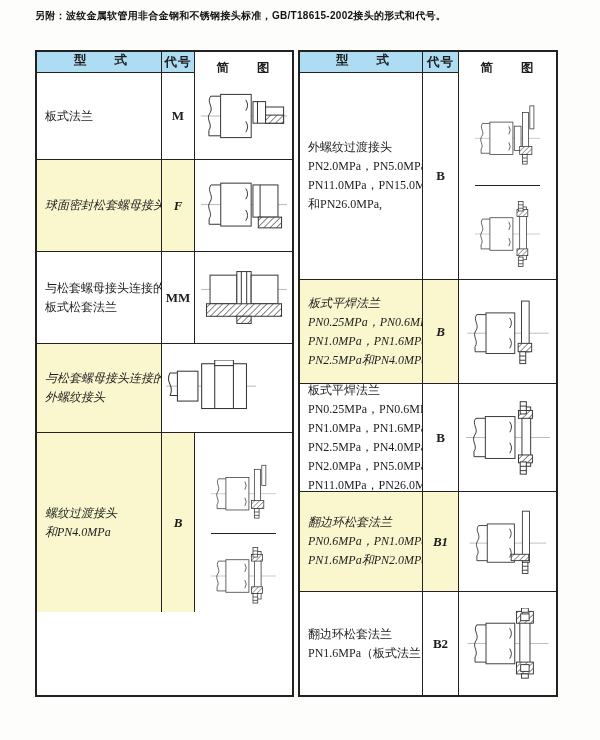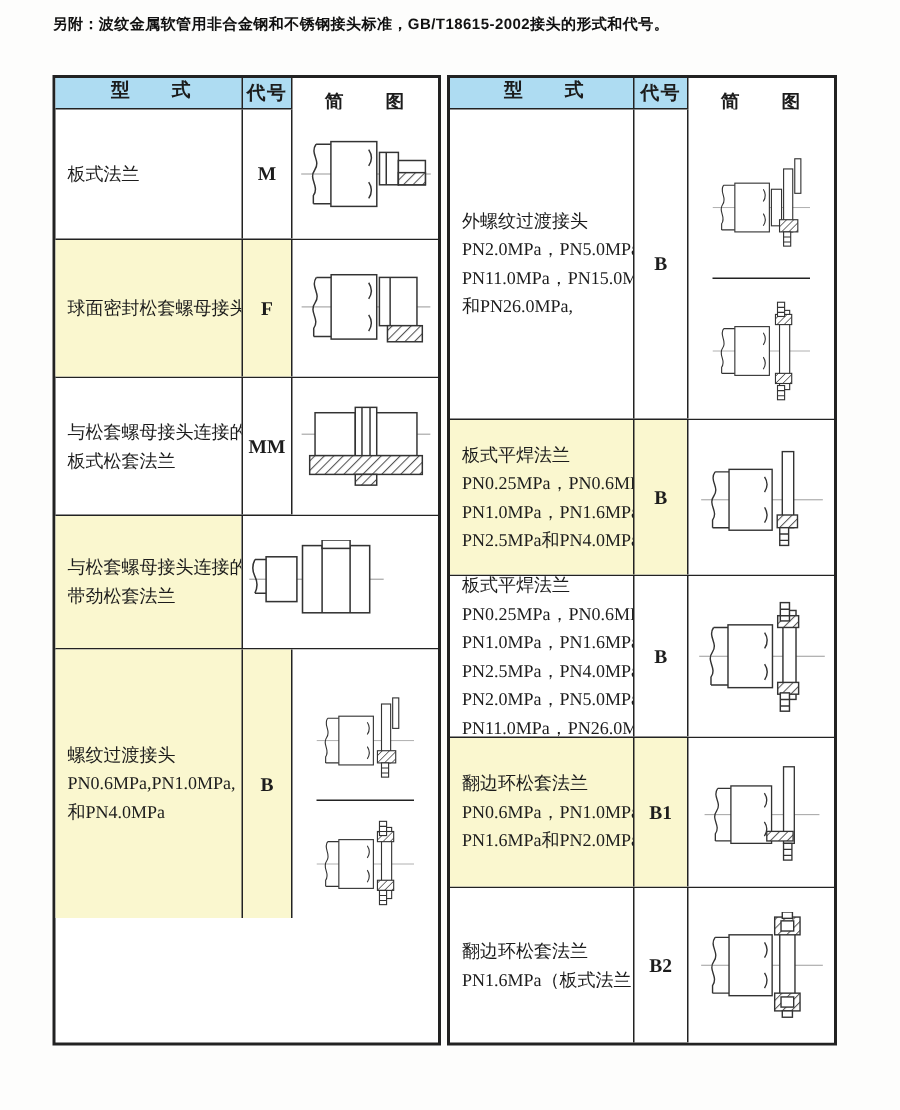--- a/index.html
+++ b/index.html
@@ -15,21 +15,21 @@
   .subtable { border:2px solid #222; background:#fff; }
   .row { display:flex; box-sizing:border-box; border-top:1px solid #222; }
   .row:first-child { border-top:none; }
   .cell {
     box-sizing:border-box; border-left:1px solid #222; display:flex;
     flex-direction:column; justify-content:center; overflow:hidden;
   }
   .cell:first-child { border-left:none; }
   .hdr { background:#aedcf2; align-items:center; justify-content:center; flex-direction:row; }
   .hdr .htxt { font-size:12.5px; font-weight:bold; white-space:pre; letter-spacing:1px; }
-  .hl { background:#faf7cf; }
+  .hl { background:#faf7cf;font-style:italic; }
   .type { padding-left:8px; padding-right:4px; align-items:flex-start; }
   .type .ln { font-size:12px; line-height:19px; white-space:nowrap; }
   .code { align-items:center; font-size:13px; font-weight:600; }
   .diag { align-items:center; background:#fff; padding:16px; }
   .diag svg { stroke:#333; stroke-width:1.1; fill:none; display:block; }
   .cl { stroke:#909090; stroke-width:.7; }
   .stack { display:flex; flex-direction:column; width:100%; height:100%; }
   .stack .sub { display:flex; align-items:center; justify-content:center; box-sizing:border-box; }
   .stack .sub + .sub { border-top:1px solid #222; }
   
@@ -126,41 +126,40 @@
             <rect x="56" y="8" width="30" height="32" fill="#fff"></rect>
             <rect x="6" y="40" width="84" height="14" fill="url(#h)"></rect>
             <rect x="40" y="54" width="16" height="8" fill="url(#h)"></rect>
           </svg>
         </div>
       </div>
 
       <div class="row" style="height:89px">
         <div class="cell type hl">
           <div class="ln">与松套螺母接头连接的内</div>
-          <div class="ln">带劲松套法兰</div>
+          <div class="ln">外螺纹接头</div>
         </div>
         <div class="cell diag">
           <svg width="96" height="60" viewBox="0 0 96 60">
             <line class="cl" x1="0" y1="28" x2="96" y2="28"></line>
             <path d="M4,14 q-3,6 0,12 q3,6 0,12" fill="none"></path>
             <path d="M4,14 H12 M4,38 H12" fill="none"></path>
             <rect x="12" y="12" width="22" height="32" fill="#fff"></rect>
             <rect x="38" y="4" width="48" height="48" fill="#fff"></rect>
             <line x1="52" y1="4" x2="52" y2="52"></line>
               <line x1="72" y1="4" x2="72" y2="52"></line>
             <rect x="52" y="0" width="20" height="6" fill="#fff"></rect>
           </svg>
         </div>
       </div>
 
 
       <div class="row" style="height:180px">
         <div class="cell type hl">
           <div class="ln">螺纹过渡接头</div>
-          <div class="ln">PN0.6MPa,PN1.0MPa,</div>
           <div class="ln">和PN4.0MPa</div>
         </div>
         <div class="cell code hl">B</div>
         <div class="cell diag">
           <div class="stack">
             <div class="sub" style="flex:1">
               <svg width="96" height="84" viewBox="0 0 96 84">
                 <line class="cl" x1="0" y1="46" x2="96" y2="46"></line>
                 <rect x="75" y="4" width="6" height="30" fill="#fff"></rect>
                 <use href="#hose" x="2" y="22"></use>

